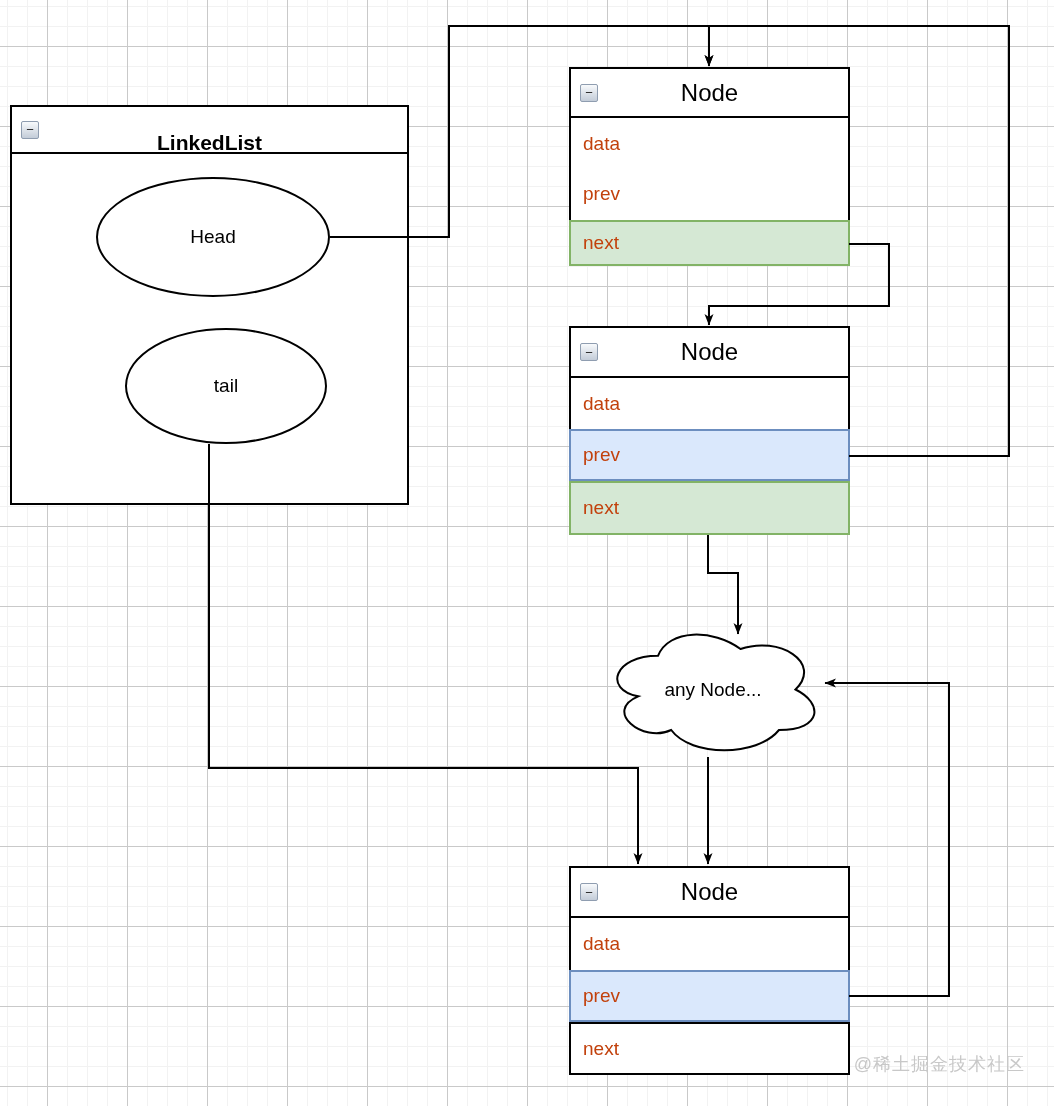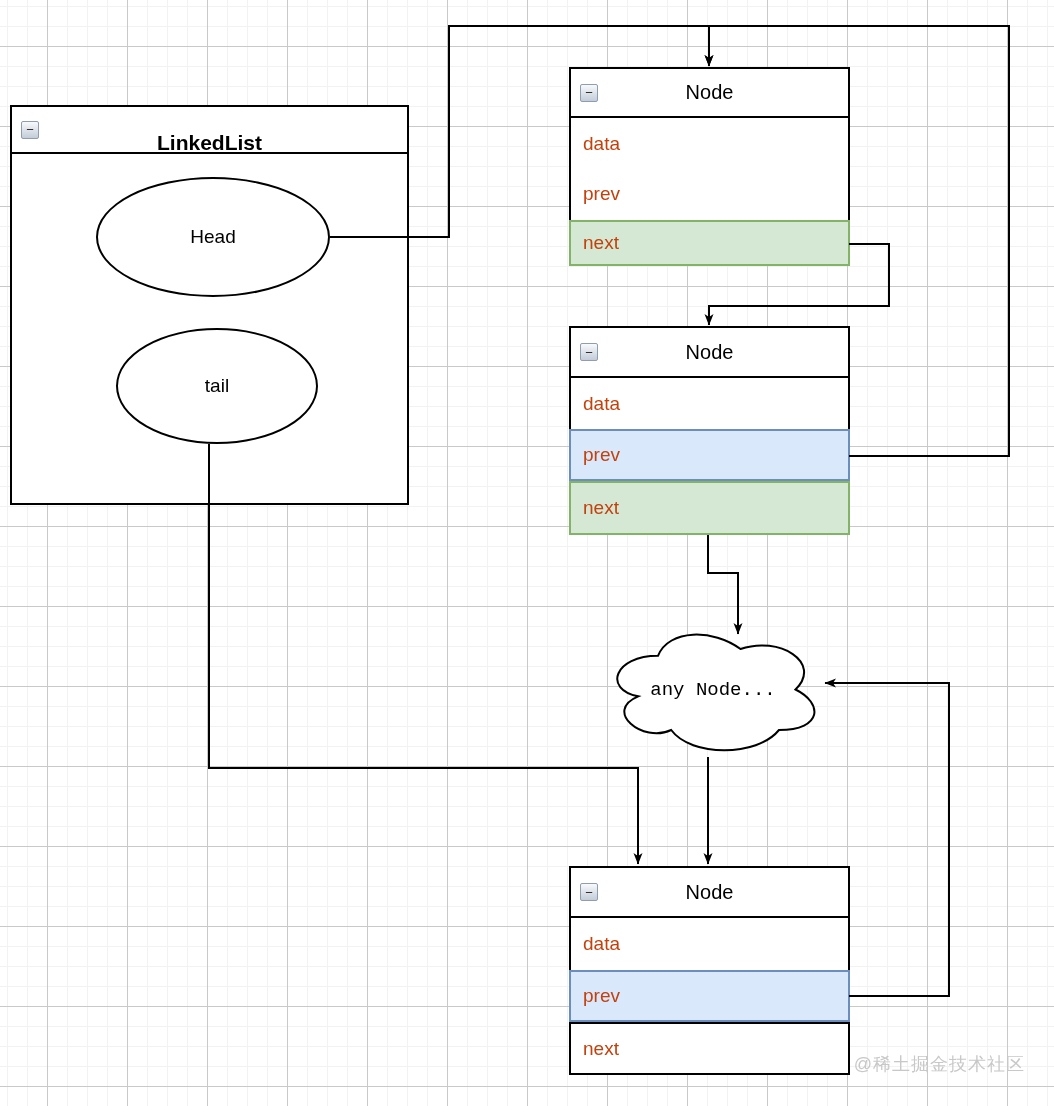--- a/index.html
+++ b/index.html
@@ -12,55 +12,55 @@
       linear-gradient(90deg, #c9c9c9 1px, transparent 1px),
       linear-gradient(#f2f2f2 1px, transparent 1px),
       linear-gradient(90deg, #f2f2f2 1px, transparent 1px);
     background-size:80px 80px,80px 80px,20px 20px,20px 20px;
     background-position:47px 46px,47px 46px,7px 6px,7px 6px;
   }
   .abs{position:absolute;box-sizing:border-box;}
   .swimlane{background:#fff;border:2px solid #000;}
   .lane-header{position:relative;box-sizing:border-box;border-bottom:2px solid #000;
     display:flex;align-items:center;justify-content:center;background:#fff;}
-  .lane-title{font-size:20px;color:#000;}
+  .lane-title{font-size:24px;color:#000;}
   .bold{font-weight:bold;font-size:21px;margin-top:26px;}
   .collapse-btn{position:absolute;left:9px;top:50%;transform:translateY(-50%);
     width:16px;height:16px;border:1px solid #8f9db0;border-radius:2px;
     background:linear-gradient(#f8fafc,#c3ccd8);
     display:flex;align-items:center;justify-content:center;
     font-size:13px;line-height:1;color:#222;cursor:pointer;}
   .ellipse{border:2px solid #000;border-radius:50%;background:#fff;
     display:flex;align-items:center;justify-content:center;font-size:19px;color:#000;}
   .row{display:flex;align-items:center;padding-left:12px;font-size:19px;color:#c2410c;box-sizing:border-box;}
   .tbl-black{background:#fff;border:2px solid #000;border-bottom:none;}
   .row-green{background:#d5e8d4;border:2px solid #82b366;}
   .row-blue{background:#dae8fc;border:2px solid #6c8ebf;}
   .row-white{background:#fff;border:2px solid #000;}
   .cloud-label{display:flex;align-items:center;justify-content:center;
-    font-size:19px;color:#000;pointer-events:none;font-family:Liberation Mono, monospace;}
+    font-size:19px;color:#000;pointer-events:none;}
   #edge-layer{position:absolute;left:0;top:0;pointer-events:none;}
   .watermark{font-size:18px;color:#c8c8c8;letter-spacing:1px;}
 </style>
 </head>
 <body>
 
 <div id="canvas">
 
   <div class="abs swimlane" style="left:10px;top:105px;width:399px;height:400px;">
     <div class="lane-header" style="height:47px;">
       <span class="collapse-btn">−</span>
       <span class="lane-title bold">LinkedList</span>
     </div>
   </div>
 
   <div class="abs ellipse" style="left:96px;top:177px;width:234px;height:120px;text-align:right;">
     <span>Head</span>
   </div>
-  <div class="abs ellipse" style="left:116px;top:328px;width:202px;height:116px;">
+  <div class="abs ellipse" style="left:125px;top:328px;width:202px;height:116px;">
     <span>tail</span>
   </div>
 
   <div class="abs tbl-black" style="left:569px;top:67px;width:281px;height:153px;">
     <div class="lane-header" style="height:49px;">
       <span class="collapse-btn">−</span>
       <span class="lane-title">Node</span>
     </div>
     <div class="row" style="height:52px;">data</div>
     <div class="row" style="height:48px;">prev</div>

